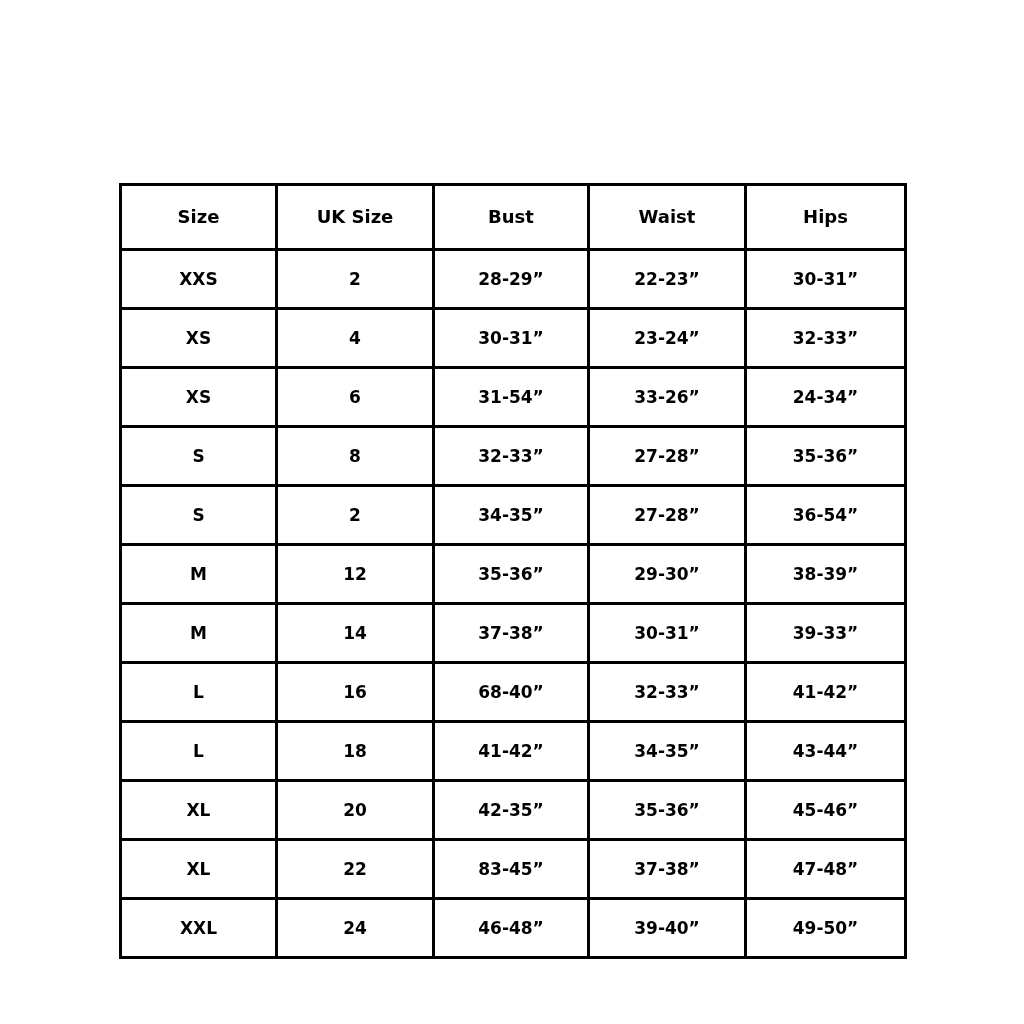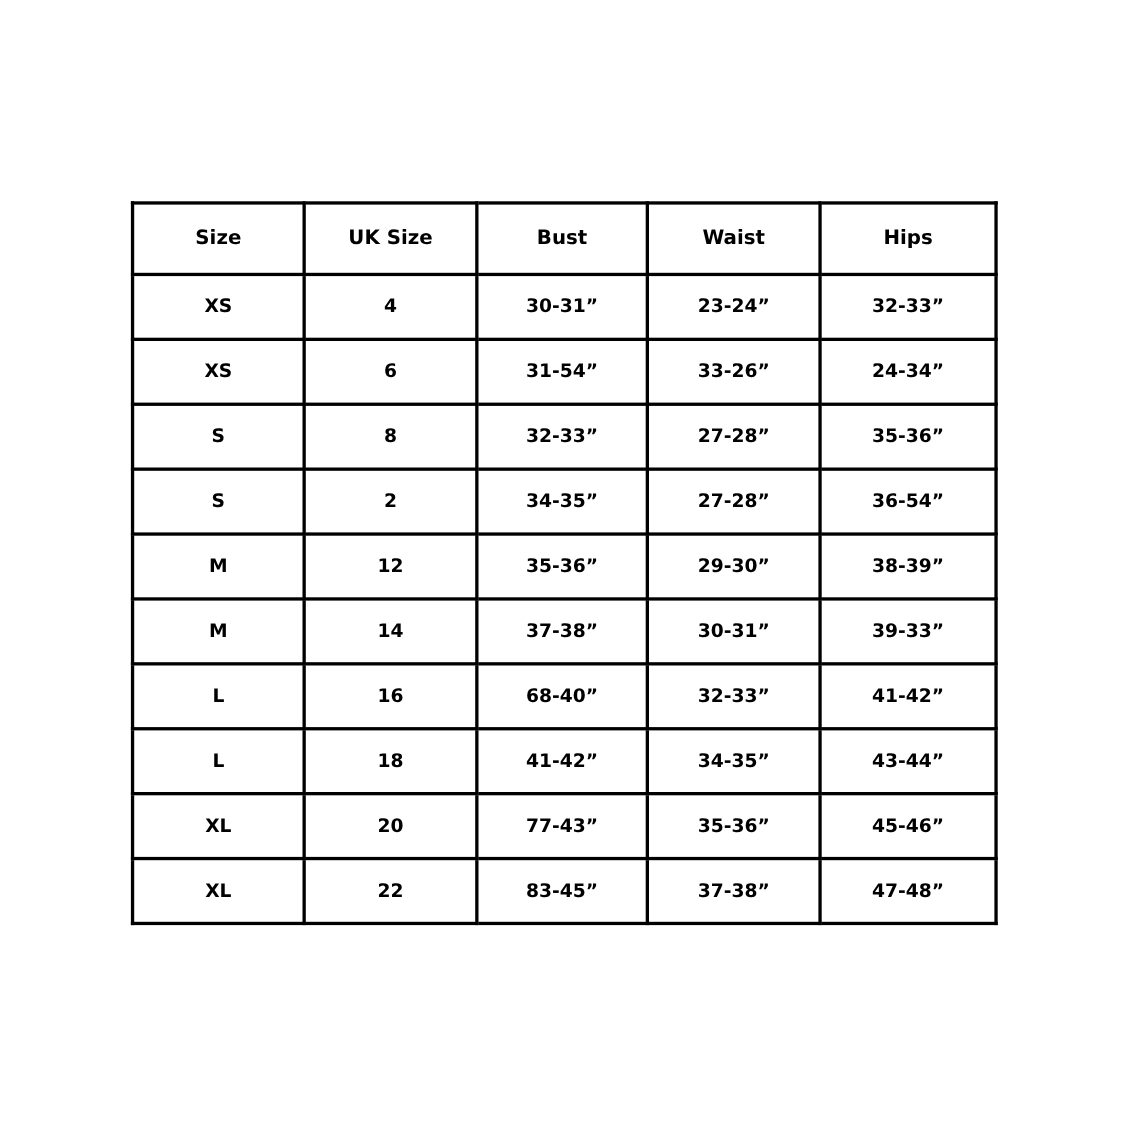--- a/index.html
+++ b/index.html
@@ -84,20 +84,27 @@
         <tr>
           <th>Size</th>
           <th>UK Size</th>
           <th>Bust</th>
           <th>Waist</th>
           <th>Hips</th>
         </tr>
       </thead>
       <tbody>
         <tr>
+          <td>XXS</td>
+          <td>2</td>
+          <td>28-29”</td>
+          <td>22-23”</td>
+          <td>30-31”</td>
+        </tr>
+        <tr>
           <td>XS</td>
           <td>4</td>
           <td>30-31”</td>
           <td>23-24”</td>
           <td>32-33”</td>
         </tr>
         <tr>
           <td>XS</td>
           <td>6</td>
           <td>31-54”</td>
@@ -142,28 +149,35 @@
         <tr>
           <td>L</td>
           <td>18</td>
           <td>41-42”</td>
           <td>34-35”</td>
           <td>43-44”</td>
         </tr>
         <tr>
           <td>XL</td>
           <td>20</td>
-          <td>77-43”</td>
+          <td>42-35”</td>
           <td>35-36”</td>
           <td>45-46”</td>
         </tr>
         <tr>
           <td>XL</td>
           <td>22</td>
           <td>83-45”</td>
           <td>37-38”</td>
           <td>47-48”</td>
         </tr>
+        <tr>
+          <td>XXL</td>
+          <td>24</td>
+          <td>46-48”</td>
+          <td>39-40”</td>
+          <td>49-50”</td>
+        </tr>
       </tbody>
     </table>
   </div>
 
 </div>
 
 </body></html>

